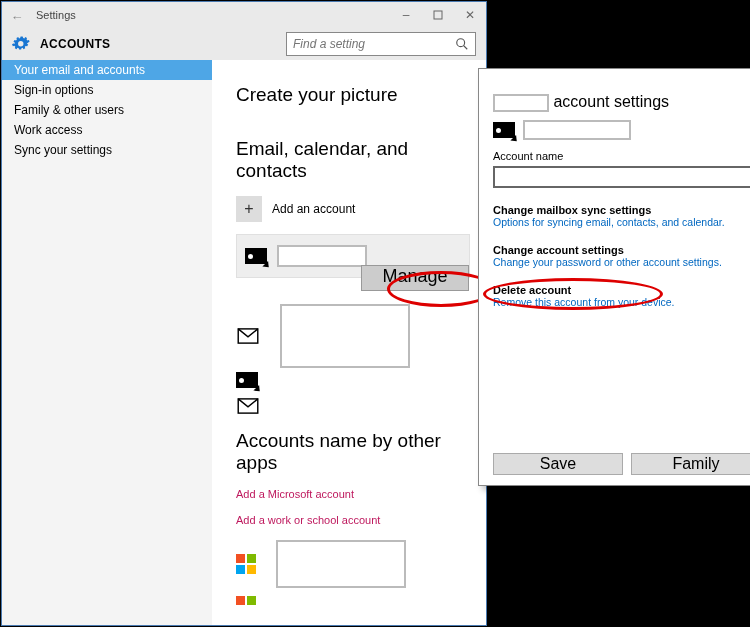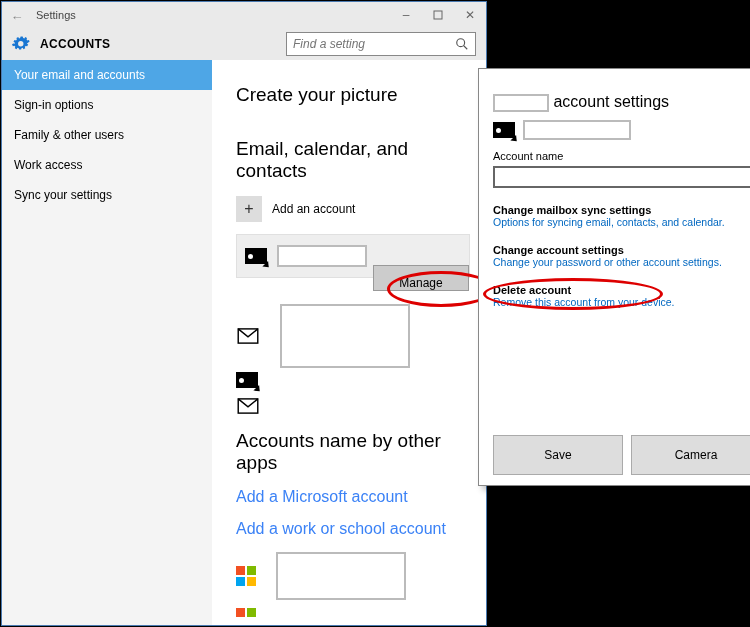--- a/index.html
+++ b/index.html
@@ -14,53 +14,53 @@
 .titlebar .winbtn svg { width: 10px; height: 10px; }
 .header { height: 32px; background: #eaeaea; display: flex; align-items: center; padding: 0 10px; }
 .header .gear { width: 18px; height: 18px; color: #1976d2; margin-right: 10px; }
 .header .hdr { font-weight: 600; font-size: 12px; letter-spacing: .3px; }
 .header .spacer { flex: 1; }
 .searchbox { width: 190px; height: 24px; border: 1px solid #888; display: flex; align-items: center; padding: 0 6px; background: #fff; }
 .searchbox input { border: none; outline: none; flex: 1; font-size: 12px; font-style: italic; color: #14532d; background: transparent; }
 .searchbox .sico { width: 14px; height: 14px; color: #555; }
 .body { display: flex; height: calc(100% - 58px); }
 .sidebar { width: 210px; background: #f4f4f4; }
-.sidebar-item { height: 30px; display: flex; align-items: center; padding: 8px 12px; font-size: 12px; cursor: pointer; }
+.sidebar-item { height: 20px; display: flex; align-items: center; padding: 8px 12px; font-size: 12px; cursor: pointer; }
 .sidebar-item.selected { background: #4ea6e6; color: #fff; }
 .content { flex: 1; background: #fff; overflow: hidden; padding: 0 0 0 0; position: relative; }
 .content-inner { padding: 24px 16px 0 24px; }
 h2.section { font-weight: 400; font-size: 19px; margin: 0 0 14px 0; }
 .row { display: flex; align-items: center; margin-bottom: 12px; font-size: 12px; }
 .row .ic { width: 24px; height: 24px; display: flex; align-items: center; justify-content: center; margin-right: 10px; }
 .addbtn { width: 26px; height: 26px; background: #ddd; display: flex; align-items: center; justify-content: center; margin-right: 10px; font-size: 16px; color: #333; }
 .account-box { background: #eee; border: 1px solid #e0e0e0; margin: 6px 0 0 0; padding: 10px 8px 10px 8px; position: relative; }
 .account-box .line { display: flex; align-items: center; }
 .outlook-ic { width: 22px; height: 16px; background: #000; position: relative; display: inline-block; }
 .outlook-ic::after { content: ""; position: absolute; left: 0; top: 3px; width: 11px; height: 11px; background: #fff; border-radius: 50%; border: 3px solid #000; box-sizing: border-box; }
 .outlook-ic::before { content: ""; position: absolute; right: -4px; bottom: -4px; border-left: 4px solid transparent; border-right: 4px solid transparent; border-top: 5px solid #000; transform: rotate(-45deg); }
 .redactbox { background: #fff; border: 2px solid #bbb; height: 22px; width: 90px; display: inline-block; margin-left: 10px; }
 .redactbox.lg { width: 130px; height: 64px; }
-.manage { position: absolute; right: 0; bottom: -14px; width: 96px; height: 26px; background: #ccc; border: 1px solid #999; font-size: 12px; display: flex; align-items: flex-end; justify-content: center; }
+.manage { position: absolute; right: 0; bottom: -14px; width: 108px; height: 26px; background: #ccc; border: 1px solid #999; font-size: 18px; display: flex; align-items: flex-start; justify-content: center; }
 .red-ellipse-a { position: absolute; border: 3px solid #d00; border-radius: 50%; pointer-events: none; width: 108px; height: 36px; }
 .mail-ic svg { width: 22px; height: 16px; }
 .mslogo { display: inline-grid; grid-template-columns: 9px 9px; grid-template-rows: 9px 9px; gap: 2px; margin-right: 10px; }
 .mslogo span:nth-child(1){background:#f25022}.mslogo span:nth-child(2){background:#7fba00}.mslogo span:nth-child(3){background:#00a4ef}.mslogo span:nth-child(4){background:#ffb900}
-.link { color: #3b82f6; font-size: 16px; cursor: pointer; margin-bottom: 14px; display: block; }
+.link { color: #be185d; font-size: 11px; cursor: pointer; margin-bottom: 14px; display: block; }
 
 .popup { position: absolute; left: 478px; top: 68px; width: 298px; height: 418px; background: #fff; border: 1px solid #888; box-shadow: 4px 4px 6px rgba(0,0,0,.25); padding: 8px 14px 10px 14px; }
 .popup h3 { font-weight: 400; font-size: 16px; margin: 16px 0 8px 0; }
 .popup .ol-row { display: flex; align-items: center; margin-bottom: 10px; }
 .popup .redact { background: #fff; border: 2px solid #bbb; height: 20px; width: 58px; display: inline-block; }
 .popup label { font-size: 11px; display: block; margin-bottom: 4px; }
 .popup input.acname { width: 100%; height: 22px; border: 2px solid #666; font-size: 12px; padding: 0 4px; }
 .popup .group { margin-top: 16px; }
 .popup .group .t { font-weight: 700; font-size: 11px; }
 .popup .group .d { color: #0067c0; font-size: 10.5px; cursor: pointer; }
 .popup .btnrow { position: absolute; left: 14px; right: 14px; bottom: 10px; display: flex; gap: 8px; }
-.popup .btnrow button { flex: 1; height: 40px; background: #ddd; border: 1px solid #aaa; font-size: 12px; cursor: pointer; }
+.popup .btnrow button { flex: 1; height: 22px; background: #ddd; border: 1px solid #aaa; font-size: 16px; cursor: pointer; }
 .red-ellipse-b { position: absolute; border: 3px solid #d00; border-radius: 50%; pointer-events: none; width: 180px; height: 32px; }
 </style>
 </head>
 <body>
 
 <div class="settings-window">
   <div class="titlebar">
     <div class="back">←</div>
     <div class="title">Settings</div>
     <div class="winbtns">
@@ -194,15 +194,15 @@
     <div class="d">Change your password or other account settings.</div>
   </div>
   <div class="group" style="position:relative">
     <div class="t">Delete account</div>
     <div class="d">Remove this account from your device.</div>
     <div class="red-ellipse-b" style="left:-10px; top:-6px;"></div>
   </div>
 
   <div class="btnrow">
     <button><span>Save</span></button>
-    <button><span>Camera</span></button>
+    <button><span>Family</span></button>
   </div>
 </div>
 
 </body></html>

